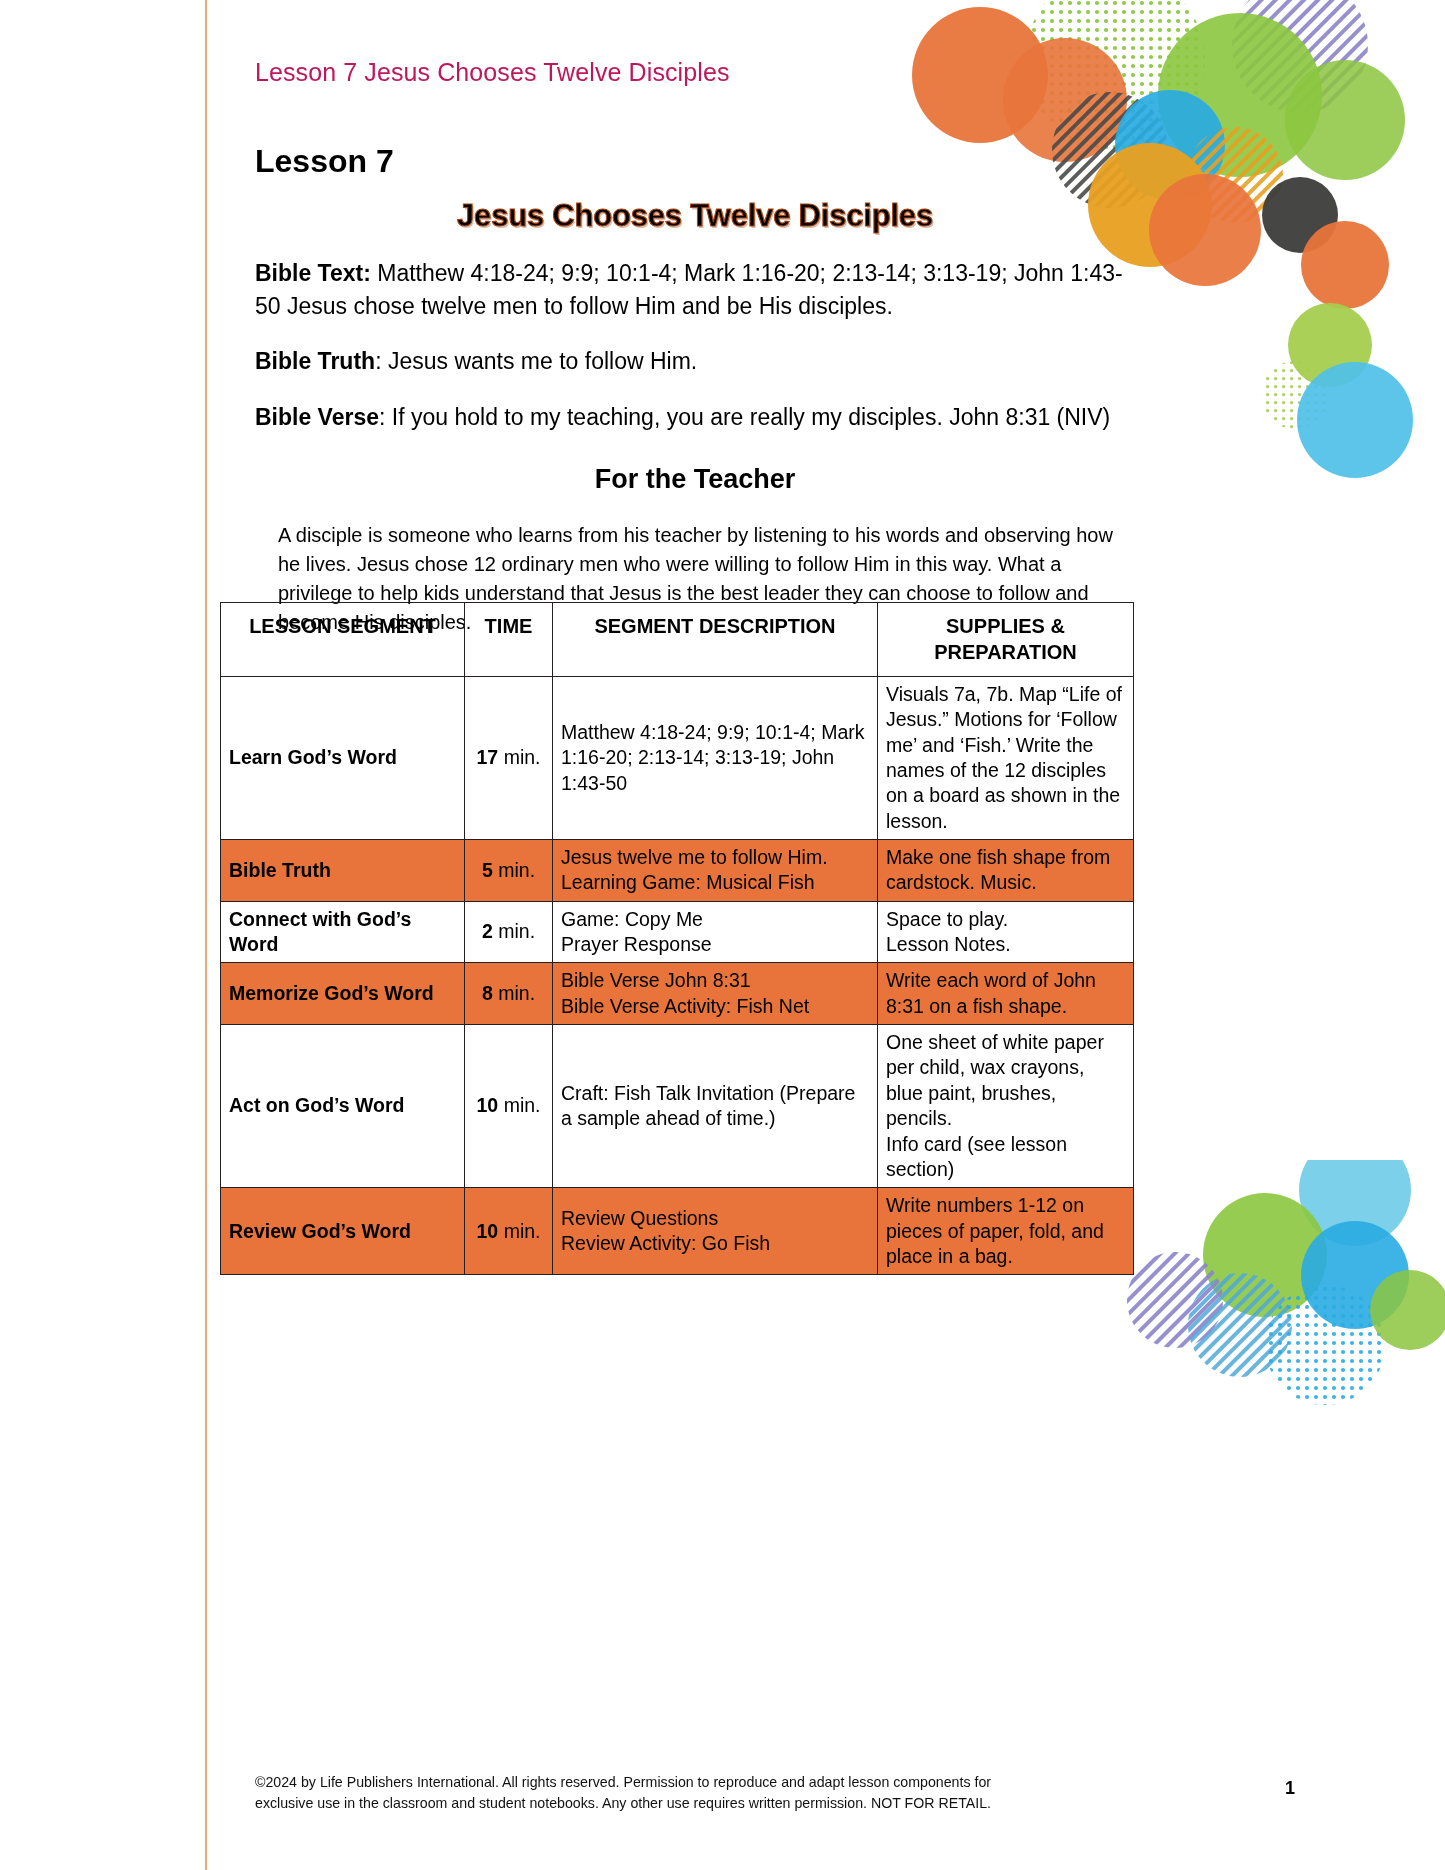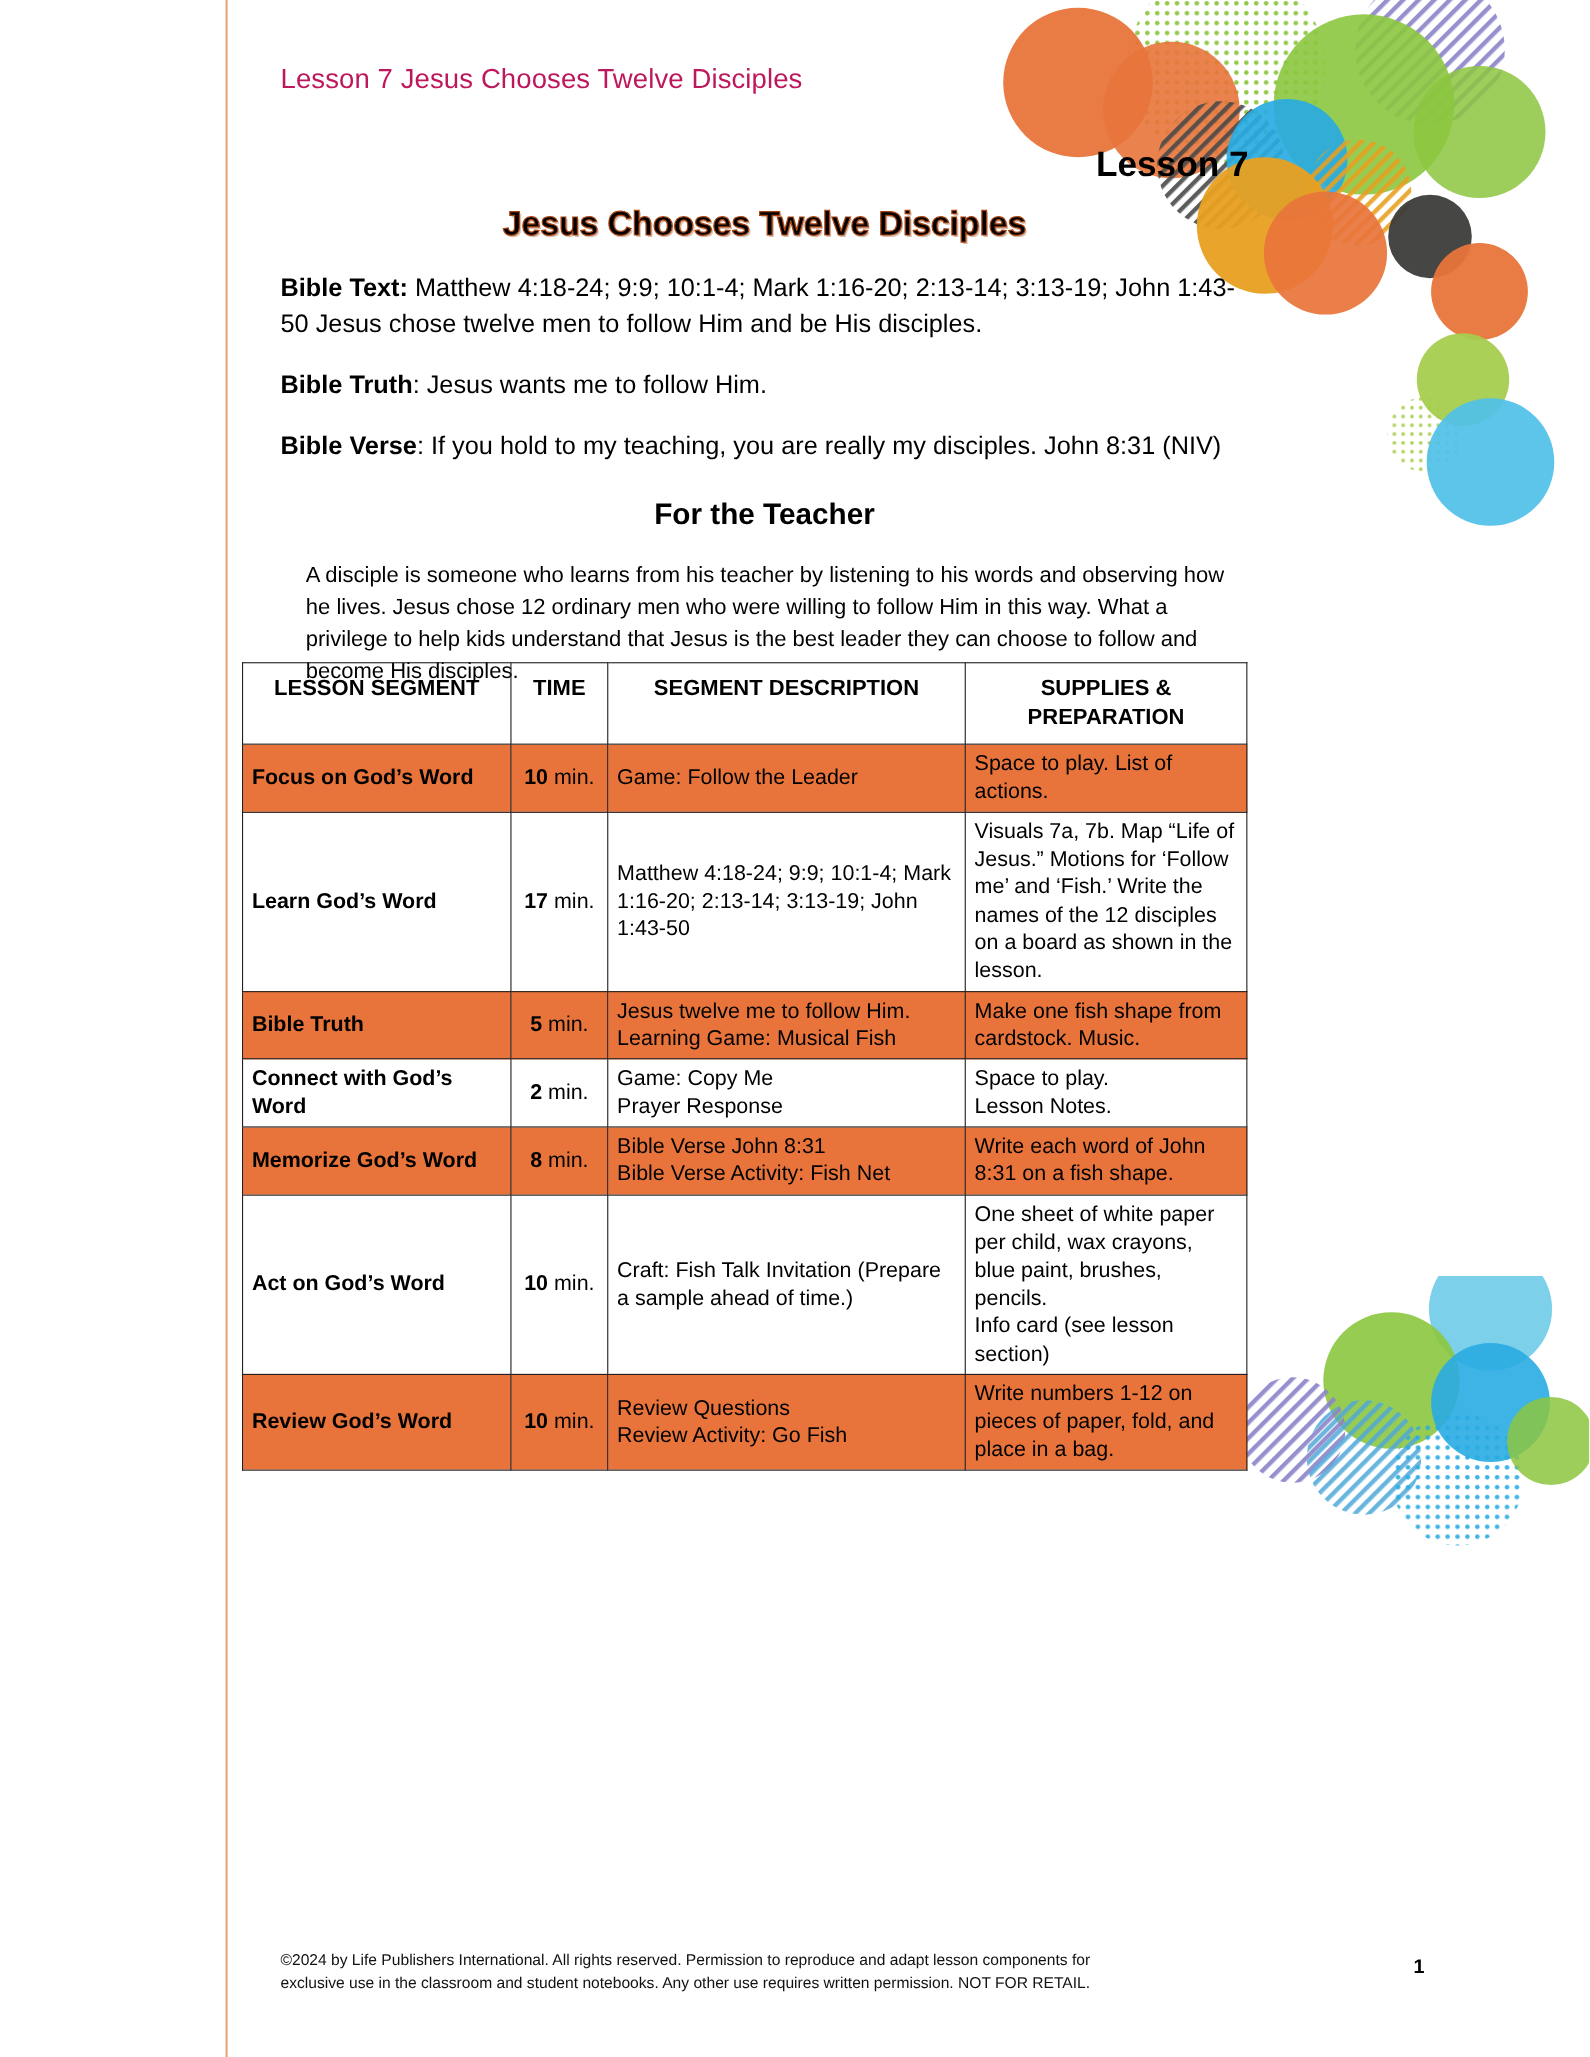--- a/index.html
+++ b/index.html
@@ -46,24 +46,24 @@
   }
 
   .running-head {
     font-size: 25px;
     color: #be185d;
     padding-top: 58px;
     letter-spacing: 0.1px;
   }
 
   .lesson-number {
-    text-align: right;
+    text-align: left;
     font-size: 32px;
     font-weight: bold;
-    margin-top: 44px;
+    margin-top: 56px;
     position: relative;
     z-index: 3;
   }
 
   .lesson-title {
     text-align: center;
     font-size: 31px;
     font-weight: bold;
     margin-top: 18px;
     color: #000000;
@@ -267,30 +267,20 @@
         <th>LESSON SEGMENT</th>
         <th>TIME</th>
         <th>SEGMENT DESCRIPTION</th>
         <th>
           <span>SUPPLIES &amp;</span><br>
           <span>PREPARATION</span>
         </th>
       </tr>
     </thead>
     <tbody>
-        <tr class="shade">
-          <td class="seg">Focus on God’s Word</td>
-          <td class="time"><b>10</b><span> min.</span></td>
-          <td class="desc">
-            <span class="cell-lines">Game: Follow the Leader</span>
-          </td>
-          <td class="sup">
-            <span class="cell-lines">Space to play. List of actions.</span>
-          </td>
-        </tr>
         <tr>
           <td class="seg">Learn God’s Word</td>
           <td class="time"><b>17</b><span> min.</span></td>
           <td class="desc">
             <span class="cell-lines">Matthew 4:18-24; 9:9; 10:1-4; Mark 1:16-20; 2:13-14; 3:13-19; John 1:43-50</span>
           </td>
           <td class="sup">
             <span class="cell-lines">Visuals 7a, 7b. Map “Life of Jesus.” Motions for ‘Follow me’ and ‘Fish.’ Write the names of the 12 disciples on a board as shown in the lesson.</span>
           </td>
         </tr>

